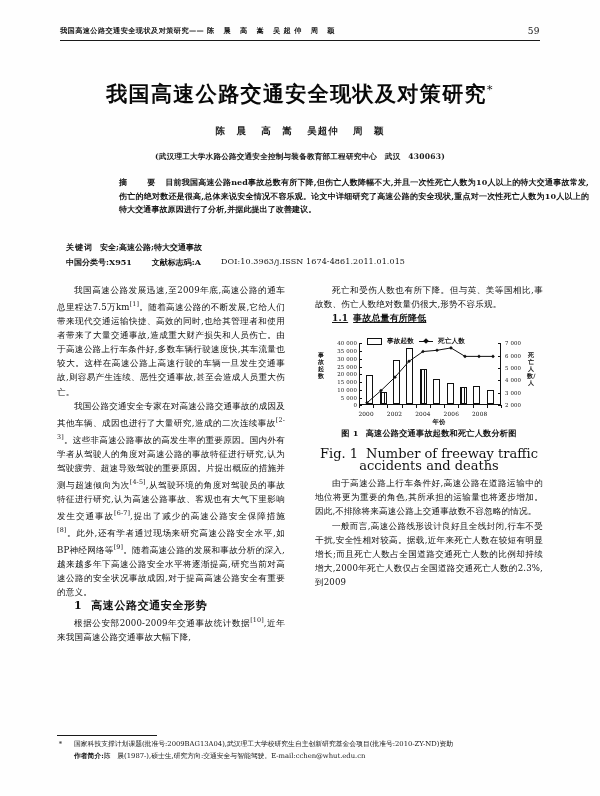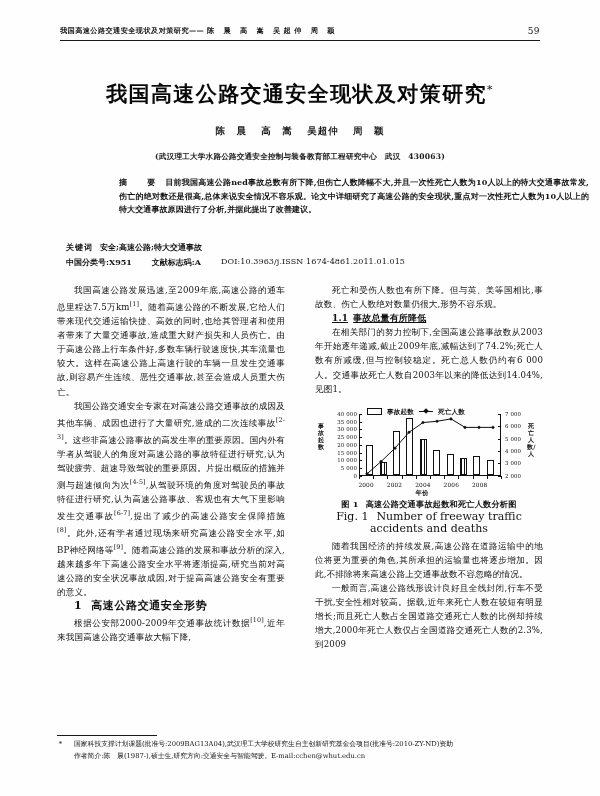--- a/index.html
+++ b/index.html
@@ -139,48 +139,48 @@
     font-size:6px;font-weight:bold;line-height:7px;text-align:center;
   }
   .xlabels{
     position:absolute;left:44px;top:74px;width:142px;height:8px;
   }
   .xlabels span{
     position:absolute;font-size:5.8px;font-family:"DejaVu Serif",serif;
     transform:translateX(-50%);
   }
   .xaxis-title{
-    position:absolute;left:36px;top:82px;width:142px;text-align:center;
+    position:absolute;left:53px;top:82px;width:142px;text-align:center;
     font-size:6.4px;font-weight:bold;
   }
   .ticks{position:absolute;left:44px;top:72px;width:142px;height:3px;}
   .ticks i{position:absolute;top:0;width:1px;height:3px;background:#111;}
   .caption{
     text-align:center;font-size:8.2px;font-weight:bold;line-height:12px;
     margin-top:2px;letter-spacing:.2px;
   }
   .caption .cn .cno{margin-right:7px;}
   .caption .en{
-    font-size:11px;font-weight:normal;font-family:"DejaVu Serif",serif;
-    letter-spacing:0;margin-top:1px;
+    font-size:13px;font-weight:normal;font-family:"DejaVu Serif",serif;
+    letter-spacing:0;margin-top:9px;
   }
   .caption .en .cno{margin-right:8px;}
   
   .foot-rule{
     position:absolute;left:57px;top:735px;width:100px;height:1px;background:#1a1a1a;
   }
   .footnotes{
     position:absolute;left:57px;top:738px;width:486px;
     font-size:6.8px;line-height:10.6px;color:#151515;
   }
   .fn-dates{display:flex;gap:24px;padding-left:44px;font-weight:bold;}
   .fn-item{display:flex;gap:3px;margin-top:1px;}
   .fn-star{width:7px;flex:0 0 7px;text-align:center;}
   .fn-body{flex:1;padding-left:7px;}
-  .fn-label{font-weight:normal;}
+  .fn-label{font-weight:bold;}
 </style>
 </head>
 <body>
 
 <div class="page">
 
   <div class="runhead">
     <div class="rh-left">
       <span>我国高速公路交通安全现状及对策研究——</span>
       <span class="rh-authors">陈 晨 高 嵩 吴超仲 周 颖</span>
@@ -223,21 +223,20 @@
       <span class="num">1</span><span>高速公路交通安全形势</span>
     </p>
     <p>根据公安部2000-2009年交通事故统计数据<sup>[10]</sup>,近年来我国高速公路交通事故大幅下降,</p>
   </div>
 
   <div class="col right">
     <p>死亡和受伤人数也有所下降。但与英、美等国相比,事故数、伤亡人数绝对数量仍很大,形势不容乐观。</p>
     <p class="sub-h">
       <span class="num">1.1</span><span>事故总量有所降低</span>
     </p>
-    <p>在相关部门的努力控制下,全国高速公路事故数从2003年开始逐年递减,截止2009年底,减幅达到了74.2%;死亡人数有所减缓,但与控制较稳定。死亡总人数仍约有6 000人。交通事故死亡人数自2003年以来的降低达到14.04%,见图1。</p>
 
     <div class="figure">
       <div class="chart-wrap">
 
         <div class="ylab-l">事故起数</div>
         <div class="ylab-r">死亡人数/人</div>
 
         <div class="legend">
           <span class="swatch"></span>
           <span>事故起数</span>
@@ -329,21 +328,21 @@
       <div class="caption">
         <div class="cn">
           <span class="cno">图 1</span><span>高速公路交通事故起数和死亡人数分析图</span>
         </div>
         <div class="en">
           <span class="cno">Fig. 1</span><span>Number of freeway traffic accidents and deaths</span>
         </div>
       </div>
     </div>
 
-    <p>随着我国经济的持续发展,高速公路在道路运输中的地位将更为重要的角色,其所承担的运输量也将逐步增加。因此,不排除将来高速公路上交通事故数不容忽略的情况。</p>
+    <p>由于高速公路上行车条件好,高速公路在道路运输中的地位将更为重要的角色,其所承担的运输量也将逐步增加。因此,不排除将来高速公路上交通事故数不容忽略的情况。</p>
     <p>一般而言,高速公路线形设计良好且全线封闭,行车不受干扰,安全性相对较高。据载,近年来死亡人数在较短有明显增长;而且死亡人数占全国道路交通死亡人数的比例却持续增大,2000年死亡人数仅占全国道路交通死亡人数的2.3%,到2009</p>
   </div>
 
   <div class="foot-rule"></div>
   <div class="footnotes">
     <div class="fn-item">
       <span class="fn-star">*</span>
       <span class="fn-body">国家科技支撑计划课题(批准号:2009BAG13A04),武汉理工大学校研究生自主创新研究基金会项目(批准号:2010-ZY-ND)资助</span>
     </div>
     <div class="fn-item">

